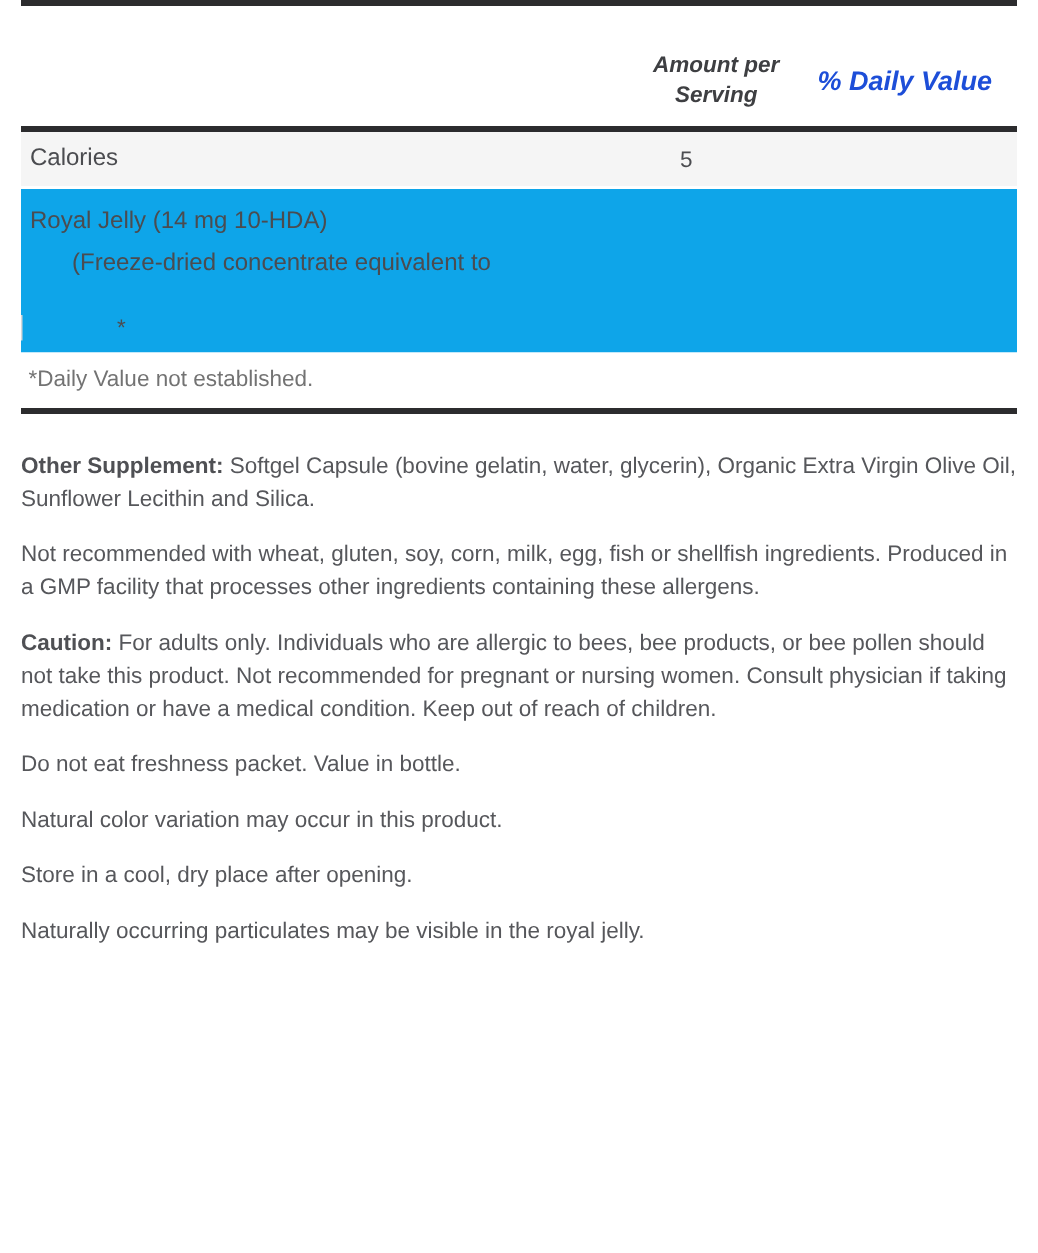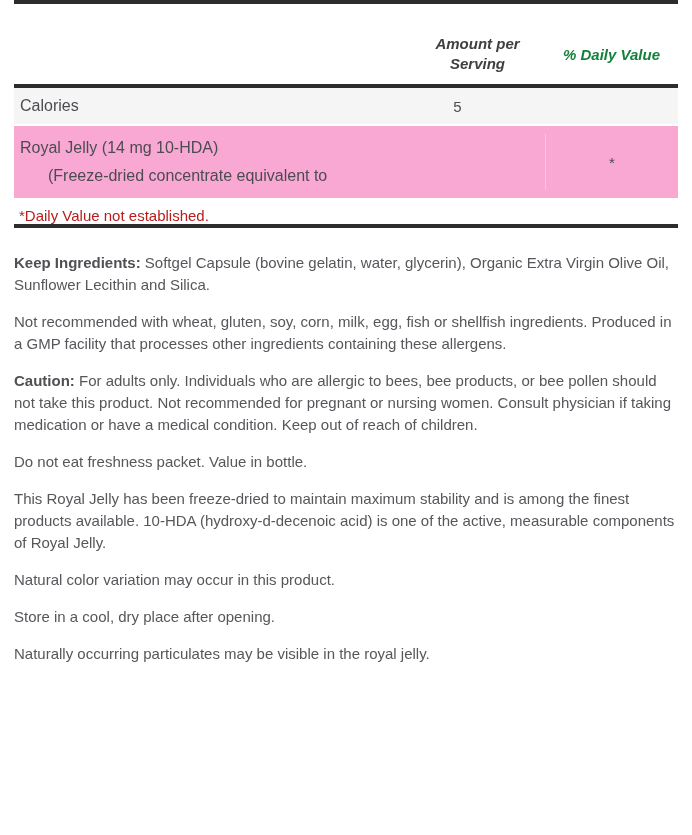--- a/index.html
+++ b/index.html
@@ -59,24 +59,23 @@
   .fhead .famount-col {
     width: 135px;
     text-align: center;
     font-weight: bold;
     font-size: 15px;
     line-height: 20px;
     color: #3e3f42;
   }
   .fhead .fdv-col {
     width: 133px;
-    text-align: center;
     font-weight: bold;
-    font-size: 15px;
-    color: #15803d;
+    font-size: 18px;
+    color: #1d4ed8;
   }
   .frow { display: flex; background: #f5f5f5; gap: 20px; }
   .frow .fname { flex: 1; padding-left: 6px; font-size: 16px; color: #4b4c50; }
   .frow .famount {
     width: 135px;
     display: flex;
     align-items: center;
     justify-content: center;
     font-size: 15px;
     color: #4c4d51;
@@ -84,28 +83,28 @@
   .frow .fdv {
     width: 133px;
     display: flex;
     align-items: center;
     justify-content: center;
     border-left: 1px solid #d8d8d8;
     font-size: 15px;
     color: #4c4d51;
   }
   .frow.calories { height: 36px; align-items: center; }
-  .frow.royal-jelly { border-top: 2px solid #ffffff; background: #f9a8d4; padding: 8px 0; }
+  .frow.royal-jelly { border-top: 2px solid #ffffff; background: #0ea5e9; padding: 8px 0; flex-direction: column; }
   .frow.royal-jelly .fname { line-height: 28px; }
   .frow.royal-jelly .fname .indent { padding-left: 28px; }
   .footnote {
     background: #ffffff;
-    padding: 9px 0 0 5px;
+    padding: 9px 0 11px 5px;
     font-size: 15px;
-    color: #b91c1c;
+    color: #737373;
   }
 
   
   .paragraphs { margin-top: 24px; font-size: 15px; line-height: 22px; color: #56575b; }
   .paragraphs p { margin: 0 0 15px 0; }
   .paragraphs strong { color: #4f5054; }
 </style>
 </head>
 <body>
 
@@ -142,24 +141,23 @@
       <div class="fdv">*</div>
     </div>
 
     <div class="footnote">*Daily Value not established.</div>
 
     <div class="bar"></div>
 
   </div>
 
   <div class="paragraphs">
-    <p><strong>Keep Ingredients:</strong><span> Softgel Capsule (bovine gelatin, water, glycerin), Organic Extra Virgin Olive Oil, Sunflower Lecithin and Silica.</span></p>
+    <p><strong>Other Supplement:</strong><span> Softgel Capsule (bovine gelatin, water, glycerin), Organic Extra Virgin Olive Oil, Sunflower Lecithin and Silica.</span></p>
     <p>Not recommended with wheat, gluten, soy, corn, milk, egg, fish or shellfish ingredients. Produced in a GMP facility that processes other ingredients containing these allergens.</p>
     <p><strong>Caution:</strong><span> For adults only. Individuals who are allergic to bees, bee products, or bee pollen should not take this product. Not recommended for pregnant or nursing women. Consult physician if taking medication or have a medical condition. Keep out of reach of children.</span></p>
     <p>Do not eat freshness packet. Value in bottle.</p>
-    <p>This Royal Jelly has been freeze-dried to maintain maximum stability and is among the finest products available. 10-HDA (hydroxy-d-decenoic acid) is one of the active, measurable components of Royal Jelly.</p>
     <p>Natural color variation may occur in this product.</p>
     <p>Store in a cool, dry place after opening.</p>
     <p>Naturally occurring particulates may be visible in the royal jelly.</p>
 
   </div>
 
 </div>
 
 </body></html>

